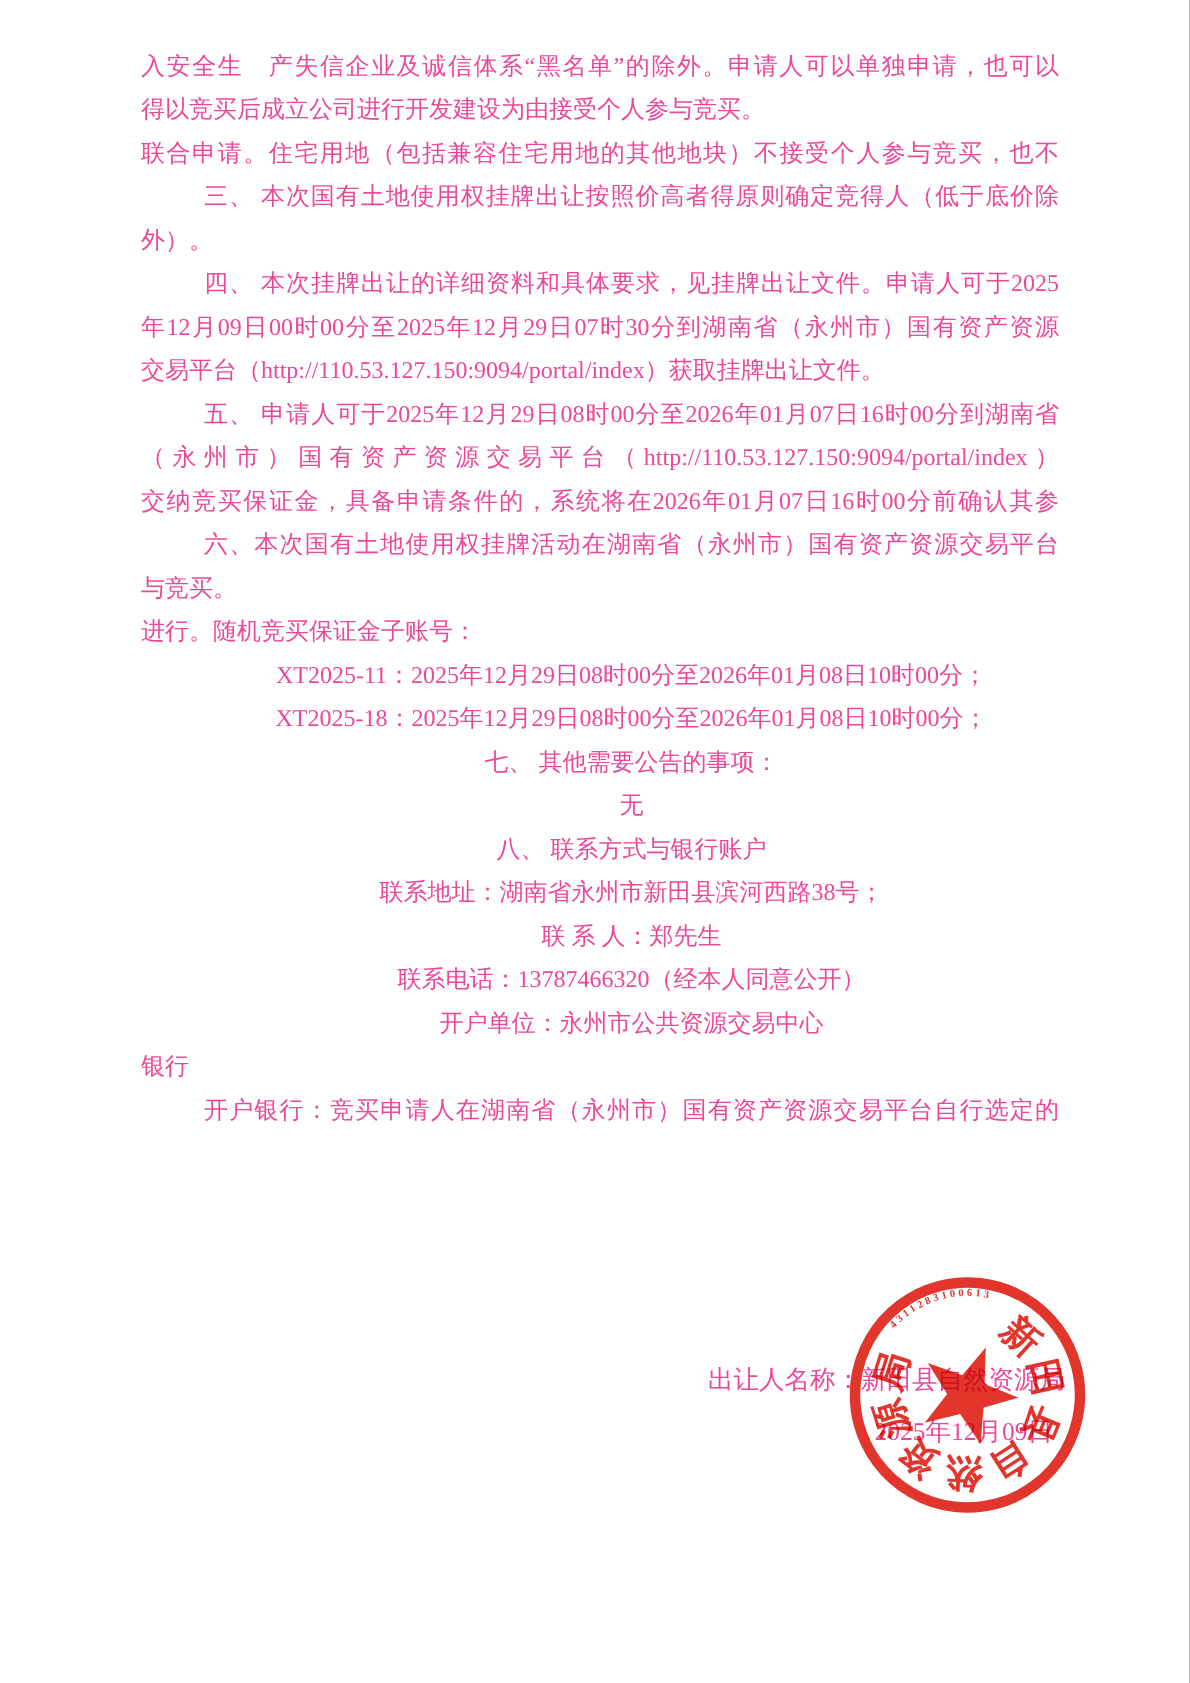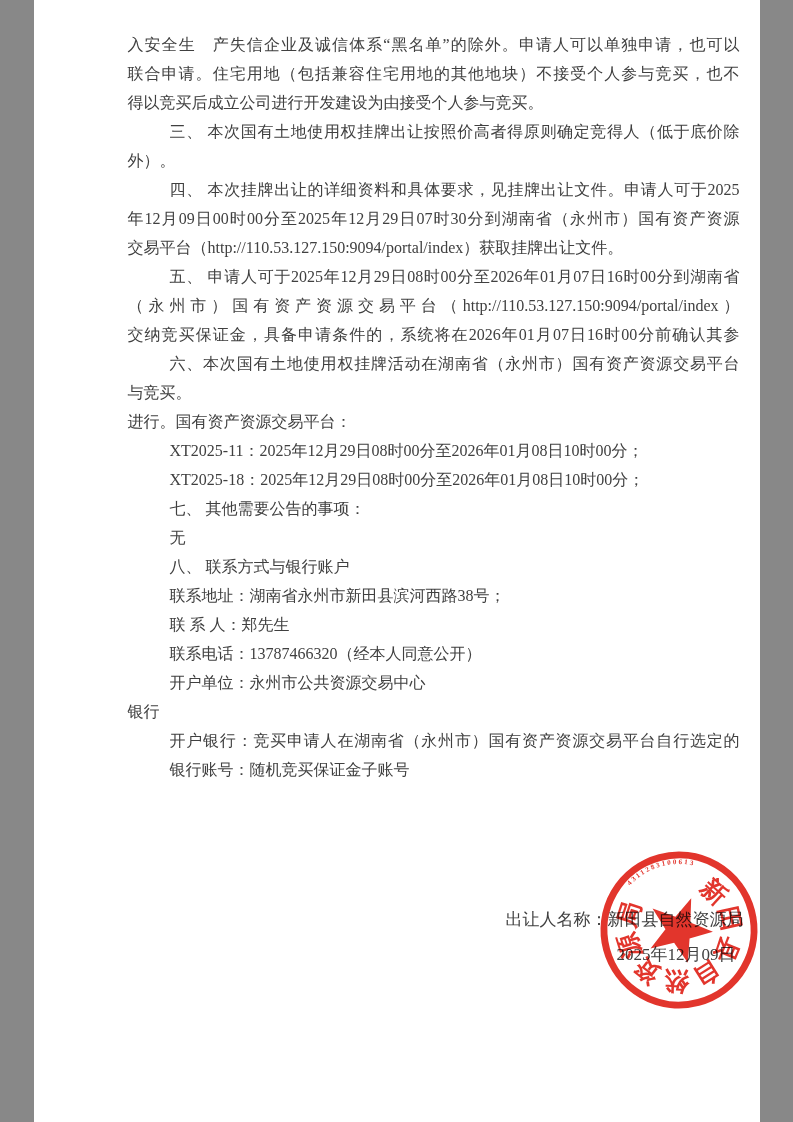--- a/index.html
+++ b/index.html
@@ -1,40 +1,41 @@
 <!DOCTYPE html>
 <html><head>
 <meta charset="utf-8">
 <style>
   html,body{margin:0;padding:0;background:#888;}
   .page{
     position:relative;
-    width:726px;height:1122px;
+    width:793px;height:1122px;
     margin:0 auto;
     background:#ffffff;
     overflow:hidden;
     font-family:"Liberation Serif","DejaVu Serif",serif;
-    color:#404040;
+    color:#ec4899;
   }
   .doc-body{
     position:absolute;
     left:94px;top:30px;width:612px;
     font-size:16px;
     line-height:29px;
   }
   .line{
     white-space:nowrap;
     height:29px;
   }
   .line.j{
     text-align:justify;
     text-align-last:justify;
   }
   .line.ind{
     padding-left:42px;
+    text-align:center;
   }
   .sig-name{
     position:absolute;
     left:472px;top:905px;
     font-size:17px;line-height:29px;
     white-space:nowrap;
   }
   .sig-date{
     position:absolute;
     left:583px;top:940px;
@@ -59,45 +60,44 @@
     font-weight:bold;
   }
 </style>
 </head>
 <body>
 
 <div class="page">
 
   <div class="doc-body" id="doc-body">
       <div class="line j">入安全生　产失信企业及诚信体系“黑名单”的除外。申请人可以单独申请，也可以</div>
+      <div class="line">得以竞买后成立公司进行开发建设为由接受个人参与竞买。</div>
       <div class="line j">联合申请。住宅用地（包括兼容住宅用地的其他地块）不接受个人参与竞买，也不</div>
-      <div class="line">得以竞买后成立公司进行开发建设为由接受个人参与竞买。</div>
       <div class="line ind j">三、 本次国有土地使用权挂牌出让按照价高者得原则确定竞得人（低于底价除</div>
       <div class="line">外）。</div>
       <div class="line ind j">四、 本次挂牌出让的详细资料和具体要求，见挂牌出让文件。申请人可于2025</div>
       <div class="line j">年12月09日00时00分至2025年12月29日07时30分到湖南省（永州市）国有资产资源</div>
       <div class="line">交易平台（http://110.53.127.150:9094/portal/index）获取挂牌出让文件。</div>
       <div class="line ind j">五、 申请人可于2025年12月29日08时00分至2026年01月07日16时00分到湖南省</div>
       <div class="line j">（永州市）国有资产资源交易平台（http://110.53.127.150:9094/portal/index）</div>
       <div class="line j">交纳竞买保证金，具备申请条件的，系统将在2026年01月07日16时00分前确认其参</div>
       <div class="line ind j">六、本次国有土地使用权挂牌活动在湖南省（永州市）国有资产资源交易平台</div>
       <div class="line">与竞买。</div>
-      <div class="line">进行。国有资产资源交易平台：</div>
+      <div class="line">进行。随机竞买保证金子账号：</div>
       <div class="line ind">XT2025-11：2025年12月29日08时00分至2026年01月08日10时00分；</div>
       <div class="line ind">XT2025-18：2025年12月29日08时00分至2026年01月08日10时00分；</div>
       <div class="line ind">七、 其他需要公告的事项：</div>
       <div class="line ind">无</div>
       <div class="line ind">八、 联系方式与银行账户</div>
       <div class="line ind">联系地址：湖南省永州市新田县滨河西路38号；</div>
       <div class="line ind">联 系 人：郑先生</div>
       <div class="line ind">联系电话：13787466320（经本人同意公开）</div>
       <div class="line ind">开户单位：永州市公共资源交易中心</div>
       <div class="line">银行</div>
       <div class="line ind j">开户银行：竞买申请人在湖南省（永州市）国有资产资源交易平台自行选定的</div>
-      <div class="line ind">银行账号：随机竞买保证金子账号</div>
     </div>
 
   <div class="sig-name">出让人名称：新田县自然资源局</div>
 
   <div class="sig-date">2025年12月09日</div>
 
   <svg class="seal" viewBox="0 0 164 164">
     <defs>
       <path id="codeArc" d="M 28,44 A 66 66 0 0 1 136,44"></path>
     </defs>

